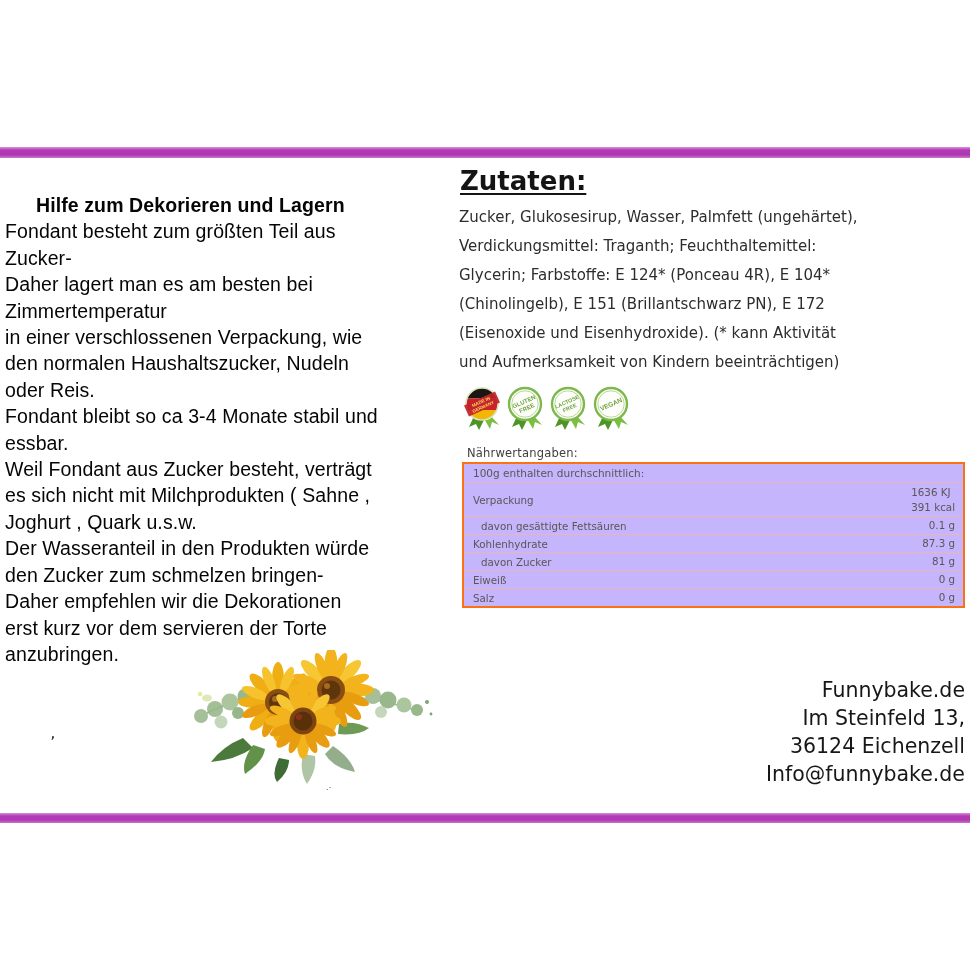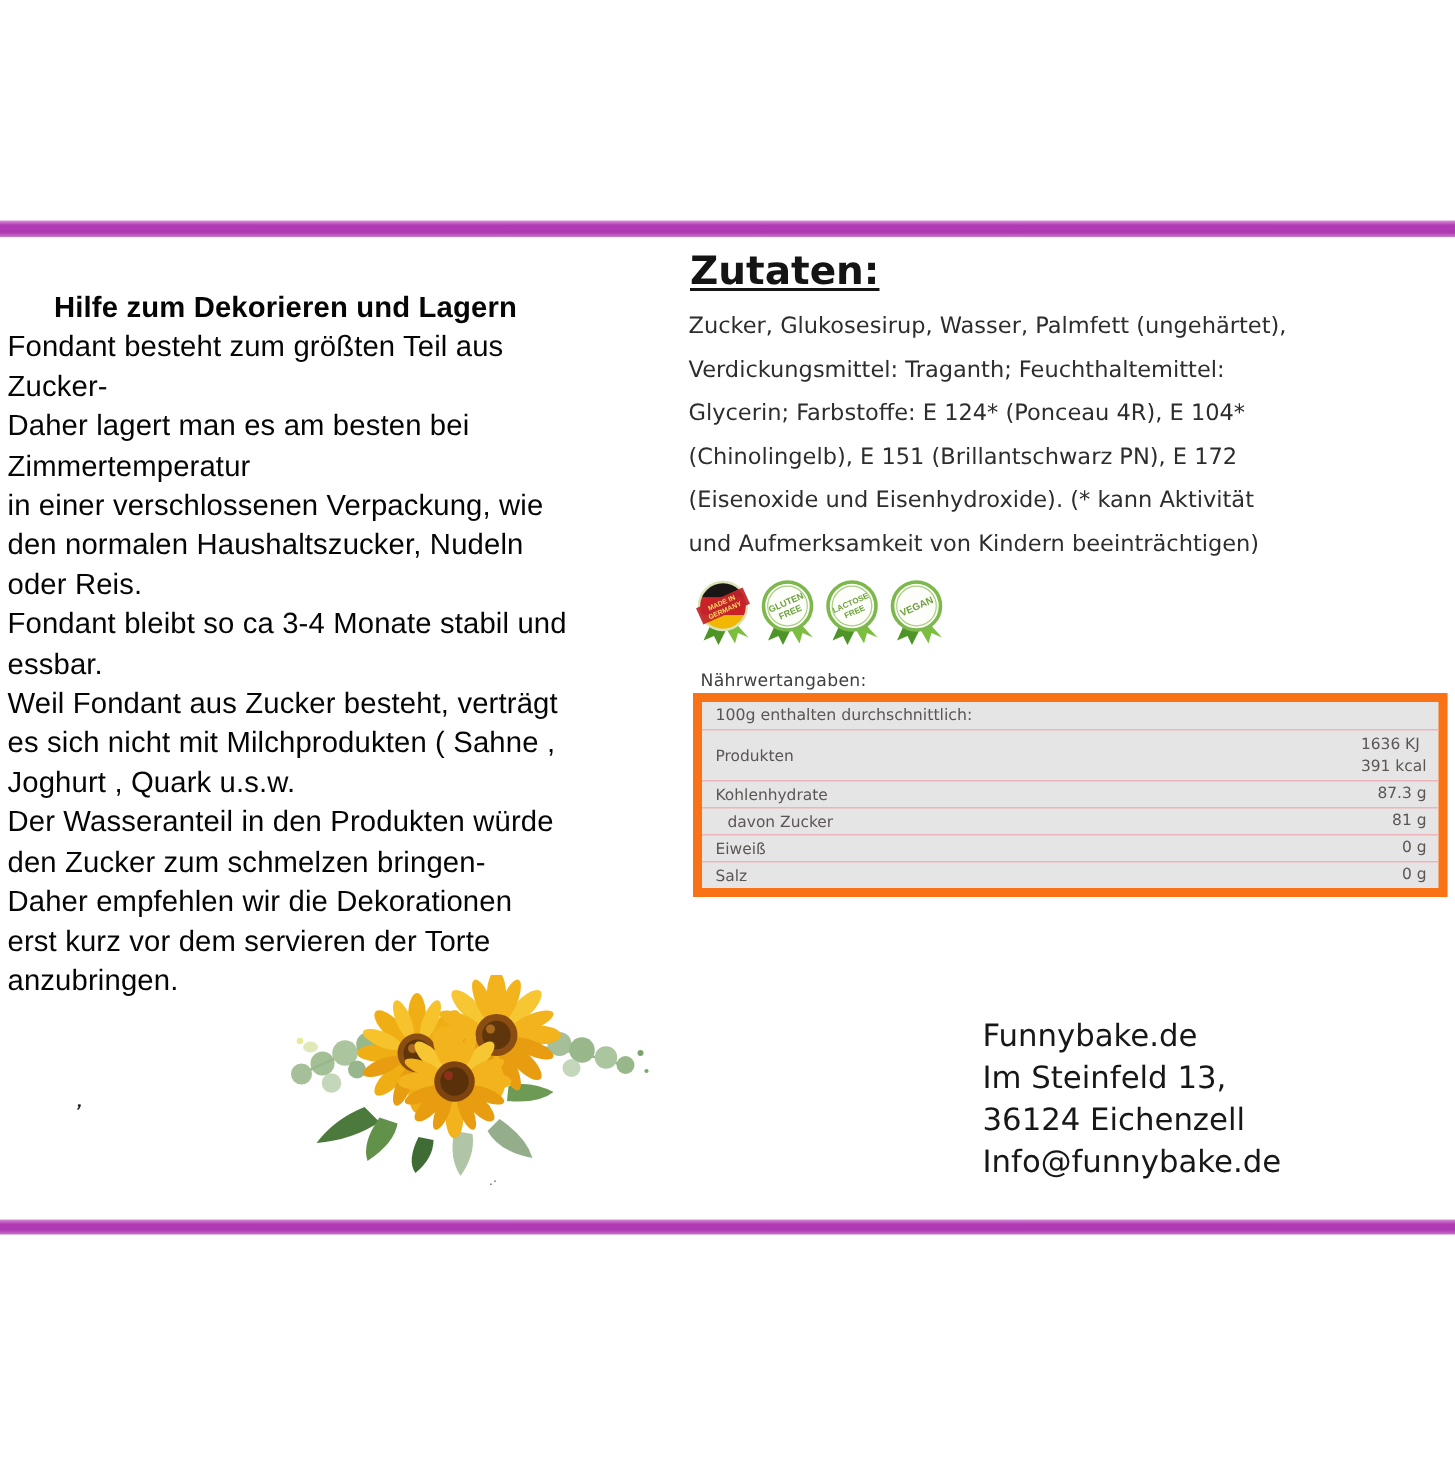--- a/index.html
+++ b/index.html
@@ -25,31 +25,31 @@
     font-size:26px; font-weight:700; color:#141414; text-decoration:underline; text-underline-offset:3px; }
   .ingredients { position:absolute; left:459px; top:203px; width:508px; font-family:"DejaVu Sans", sans-serif;
     font-size:15px; line-height:28.9px; color:#2d2d2d; white-space:pre-line; }
 
   .badges { position:absolute; left:462px; top:385px; display:flex; gap:3px; }
   .badge { width:40px; height:47px; }
 
   .nutrition-label { position:absolute; left:467px; top:446px; font-family:"DejaVu Sans", sans-serif;
     font-size:11.5px; color:#3f3f3f; letter-spacing:0.2px; }
   .nutri-table { position:absolute; left:462px; top:462px; width:503px;
-    border:6px solid #f97316; background:#e5e5e5; font-family:"DejaVu Sans", sans-serif; }
+    border:2px solid #f97316; background:#c4b5fd; font-family:"DejaVu Sans", sans-serif; }
   .nutri-row { display:flex; justify-content:space-between; align-items:center;
     border-bottom:1px solid #eeb3ba; min-height:17px; padding:1px 8px 1px 9px;
     font-size:10.3px; color:#5c5555; }
   .nutri-row:last-child { border-bottom:none;gap:14px; }
   .nutri-row.header { min-height:19px; font-size:10.5px; }
   .nutri-row.indent { padding-left:17px; }
   .nutri-row .val { text-align:left; white-space:pre-line; line-height:15px; }
   .nutri-row.tall { min-height:34px; }
 
-  .contact { position:absolute; left:655px; top:676px; width:310px; text-align:left;
+  .contact { position:absolute; left:655px; top:676px; width:310px; text-align:right;
     font-family:"DejaVu Sans", sans-serif; font-size:20.5px; line-height:28px;
     color:#171717; white-space:pre-line; }
 
   .flowers { position:absolute; left:183px; top:650px; }
 
   .artifact { position:absolute; color:#1a1a1a; font-size:13px; }
   .artifact.a1 { left:50px; top:733px; transform:rotate(18deg); font-weight:700; }
   .artifact.a2 { left:326px; top:782px; font-size:9px; color:#555; }
 </style>
 </head>
@@ -142,23 +142,27 @@
       </g>
     </svg>
   </div>
 
   <div class="nutrition-label">Nährwertangaben:</div>
   <div class="nutri-table">
     <div class="nutri-row header">
       <span>100g enthalten durchschnittlich:</span>
     </div>
     <div class="nutri-row tall">
-      <span class="nm">Produkten</span>
+      <span class="nm">Verpackung</span>
       <span class="val">1636 KJ
 391 kcal</span>
+    </div>
+    <div class="nutri-row indent">
+      <span class="nm">davon gesättigte Fettsäuren</span>
+      <span class="val">0.1 g</span>
     </div>
     <div class="nutri-row">
       <span class="nm">Kohlenhydrate</span>
       <span class="val">87.3 g</span>
     </div>
     <div class="nutri-row indent">
       <span class="nm">davon Zucker</span>
       <span class="val">81 g</span>
     </div>
     <div class="nutri-row">

